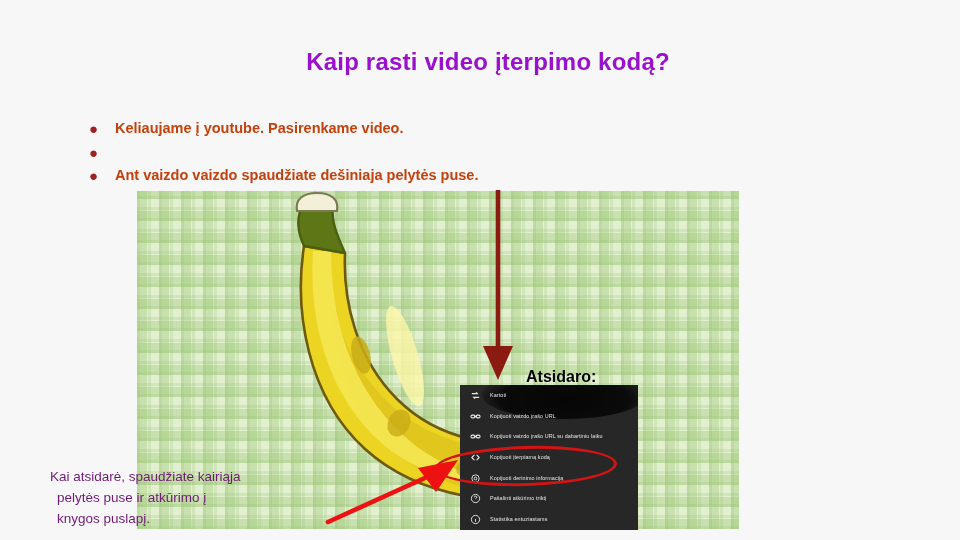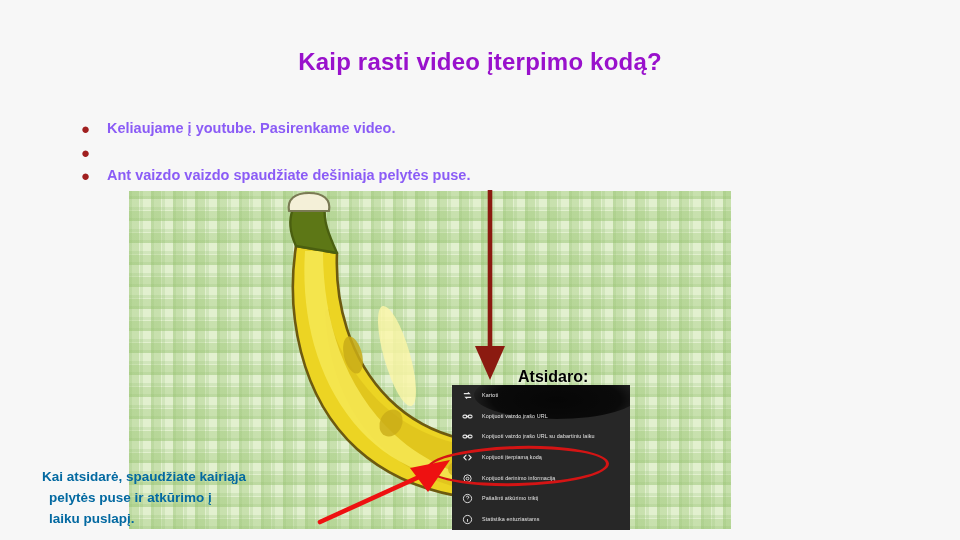--- a/index.html
+++ b/index.html
@@ -1,37 +1,37 @@
 <!DOCTYPE html>
 <html><head>
 <meta charset="utf-8">
 <style>
   html,body{margin:0;padding:0;}
   body{
     width:960px;height:540px;overflow:hidden;position:relative;
     background:#f7f7f7;
     font-family:"Liberation Sans","DejaVu Sans",sans-serif;
   }
-  #slide{position:absolute;inset:0;}
+  #slide{position:absolute;inset:0;margin-left:8px;}
 
   
   #title{
     position:absolute;left:0;top:48px;width:960px;text-align:center;
     font-size:24px;font-weight:bold;color:#9911cc;letter-spacing:.2px;
   }
 
   
   #bullets{position:absolute;left:78px;top:120px;width:620px;}
   .bullet-row{display:flex;align-items:flex-start;margin-bottom:6.5px;}
   .bullet-dot{
     width:26px;flex:0 0 26px;color:#a01f1f;font-size:15px;line-height:17px;
     text-align:left;padding-left:3px;
   }
   .bullet-text{
-    color:#8b5cf6;font-size:14.5px;font-weight:bold;line-height:17px;
+    color:#c2410c;font-size:14.5px;font-weight:bold;line-height:17px;
     white-space:nowrap;
   }
 
   
   #picture{
     position:absolute;left:129px;top:191px;width:602px;height:338px;
     overflow:hidden;
     background-color:#e2f0cf;
     background-image:
       repeating-linear-gradient(90deg,
@@ -87,21 +87,21 @@
     transform:rotate(-1.5deg);
     pointer-events:none;
   }
 
   
   #diag-arrow{position:absolute;left:310px;top:452px;width:145px;height:78px;}
 
   
   #caption{
     position:absolute;left:42px;top:466px;width:290px;
-    color:#0369a1;font-size:13.5px;font-weight:bold;line-height:21px;
+    color:#701a75;font-size:13.5px;font-weight:normal;line-height:21px;
   }
   #caption .l2,#caption .l3{padding-left:7px;}
 </style>
 </head>
 <body>
 
 <div id="slide">
 
   <div id="title">Kaip rasti video įterpimo kodą?</div>
 
@@ -229,16 +229,16 @@
   <div id="ellipse"></div>
 
   <svg id="diag-arrow" viewBox="0 0 145 78">
     <line x1="10" y1="70" x2="120" y2="20" stroke="#ee1111" stroke-width="4.6" stroke-linecap="round"></line>
     <polygon points="140,8 100,16 118,40" fill="#ee1111"></polygon>
   </svg>
 
   <div id="caption">
     <div class="l1">Kai atsidarė, spaudžiate kairiąja</div>
     <div class="l2">pelytės puse ir atkūrimo į</div>
-    <div class="l3">laiku puslapį.</div>
+    <div class="l3">knygos puslapį.</div>
   </div>
 
 </div>
 
 </body></html>

